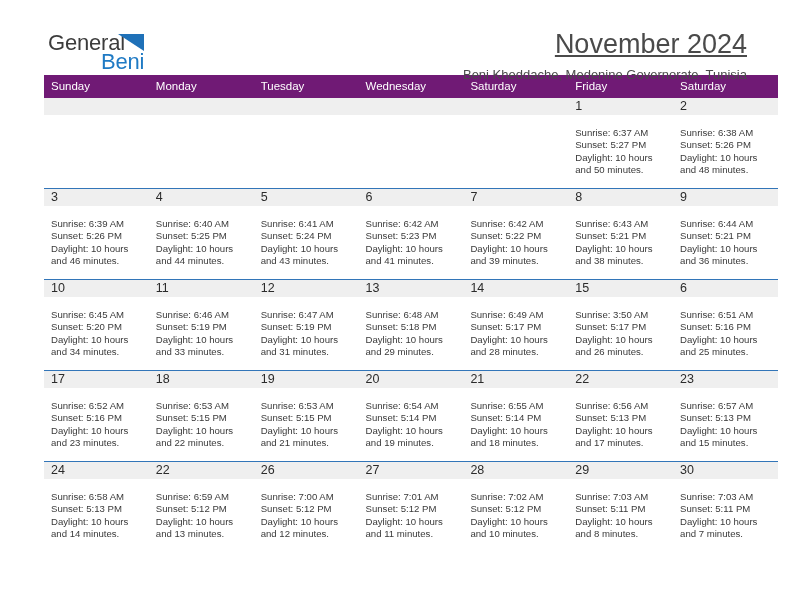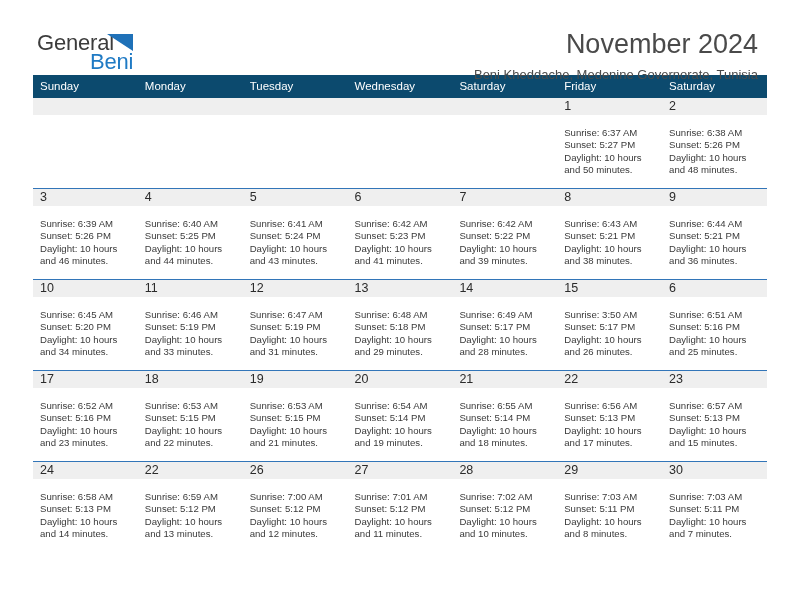--- a/index.html
+++ b/index.html
@@ -13,21 +13,21 @@
     font-family: "Liberation Sans", sans-serif;
     color: #333333;
     overflow: hidden;
   }
 
   .page {
     position: relative;
     width: 792px;
     height: 612px;
     box-sizing: border-box;
-    padding: 0 33px;
+    padding: 0 44px;
   }
 
   
   .header {
     display: flex;
     align-items: flex-start;
     justify-content: space-between;
     padding-top: 30px;
     height: 72px;
     box-sizing: border-box;
@@ -71,38 +71,39 @@
     text-align: right;
     padding-right: 1px;
   }
   .month-title {
     font-size: 27px;
     color: #4a4a4a;
     line-height: 1.05;
     white-space: nowrap;
     font-weight: normal;
     margin: 0;
+    text-decoration: underline;
   }
   .location-subtitle {
     font-size: 13px;
     color: #4a4a4a;
     margin-top: 9px;
     white-space: nowrap;
     text-align: center;
   }
 
   
   .calendar {
     width: 734px;
     border-collapse: collapse;
     table-layout: fixed;
     margin-top: 3px;
   }
   .calendar th {
-    background: #0c4a6e;
+    background: #701a75;
     color: #ffffff;
     font-weight: normal;
     font-size: 11.5px;
     text-align: left;
     padding: 5px 0 5px 7px;
     height: 13px;
     line-height: 13px;
     margin-left: 20px;
   }
 

